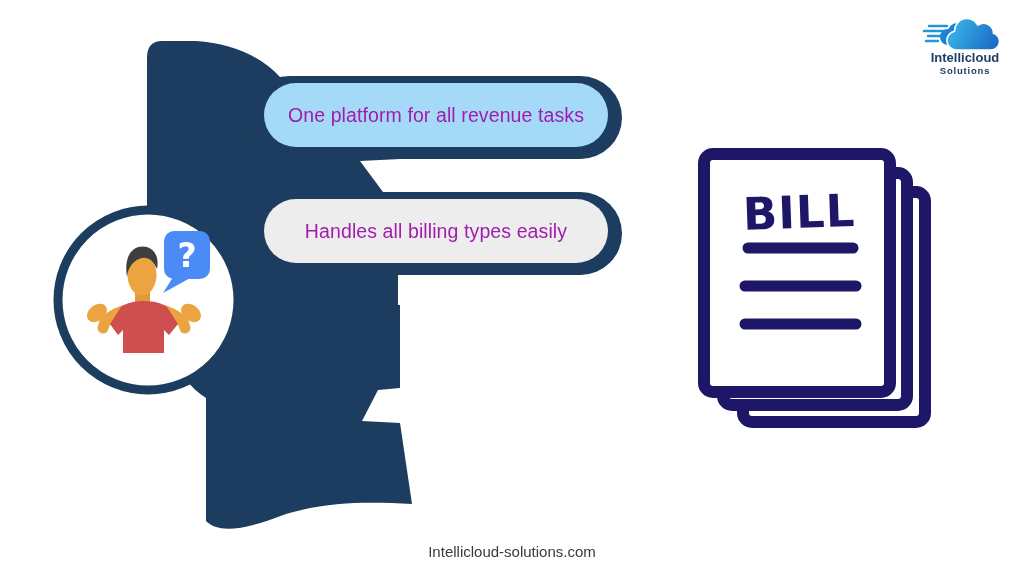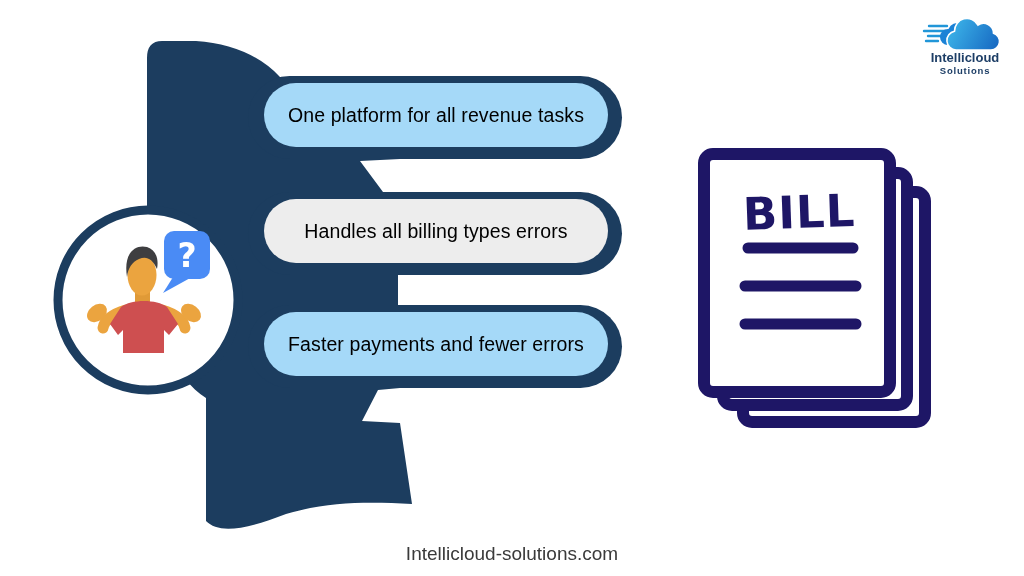--- a/index.html
+++ b/index.html
@@ -23,33 +23,33 @@
   .capsule-2{top:192px;}
   .capsule-3{top:305px;}
   .capsule-4{top:423px;}
   .pill-inner{
     position:absolute;
     left:16px;top:7px;
     width:344px;height:64px;
     border-radius:32px;
     display:flex;align-items:center;justify-content:center;
     font-size:19.5px;
-    color:#000000;
+    color:#a21caf;
     letter-spacing:0.1px;
     white-space:nowrap;
   }
   .pill-blue{background:#A5D9F8;}
   .pill-gray{background:#EDEDED;}
 
   
   .footer-url{
     position:absolute;
     left:0;top:543px;width:1024px;
     text-align:center;
-    font-size:19px;
+    font-size:15px;
     color:#3a3a3a;
   }
 
   .bill-text{
     font-family:"DejaVu Sans", sans-serif;
     font-weight:bold;
     font-size:45px;
     letter-spacing:1px;
   }
   .logo-brand{
@@ -146,21 +146,18 @@
       <path d="M 956,50 a9.5,9.5 0 0 1 -1.5,-18.8 a12.5,12.5 0 0 1 23.5,-6.2 a10,10 0 0 1 15.5,8.2 a8.6,8.6 0 0 1 -2.5,16.8 Z" fill="url(#cloudgrad)" stroke="#ffffff" stroke-width="1.6"></path>
       <text class="logo-brand" x="965" y="62" text-anchor="middle" fill="#1D3E66">Intellicloud</text>
       <text class="logo-sub" x="965" y="74" text-anchor="middle" fill="#1D3E66">Solutions</text>
     </g>
   </svg>
 
   <div class="capsule capsule-1">
     <div class="pill-inner pill-blue">One platform for all revenue tasks</div>
   </div>
   <div class="capsule capsule-2">
-    <div class="pill-inner pill-gray">Handles all billing types errors</div>
-  </div>
-  <div class="capsule capsule-3">
-    <div class="pill-inner pill-blue">Faster payments and fewer errors</div>
+    <div class="pill-inner pill-gray">Handles all billing types easily</div>
   </div>
 
   <div class="footer-url">Intellicloud-solutions.com</div>
 
 </div>
 
 </body></html>

